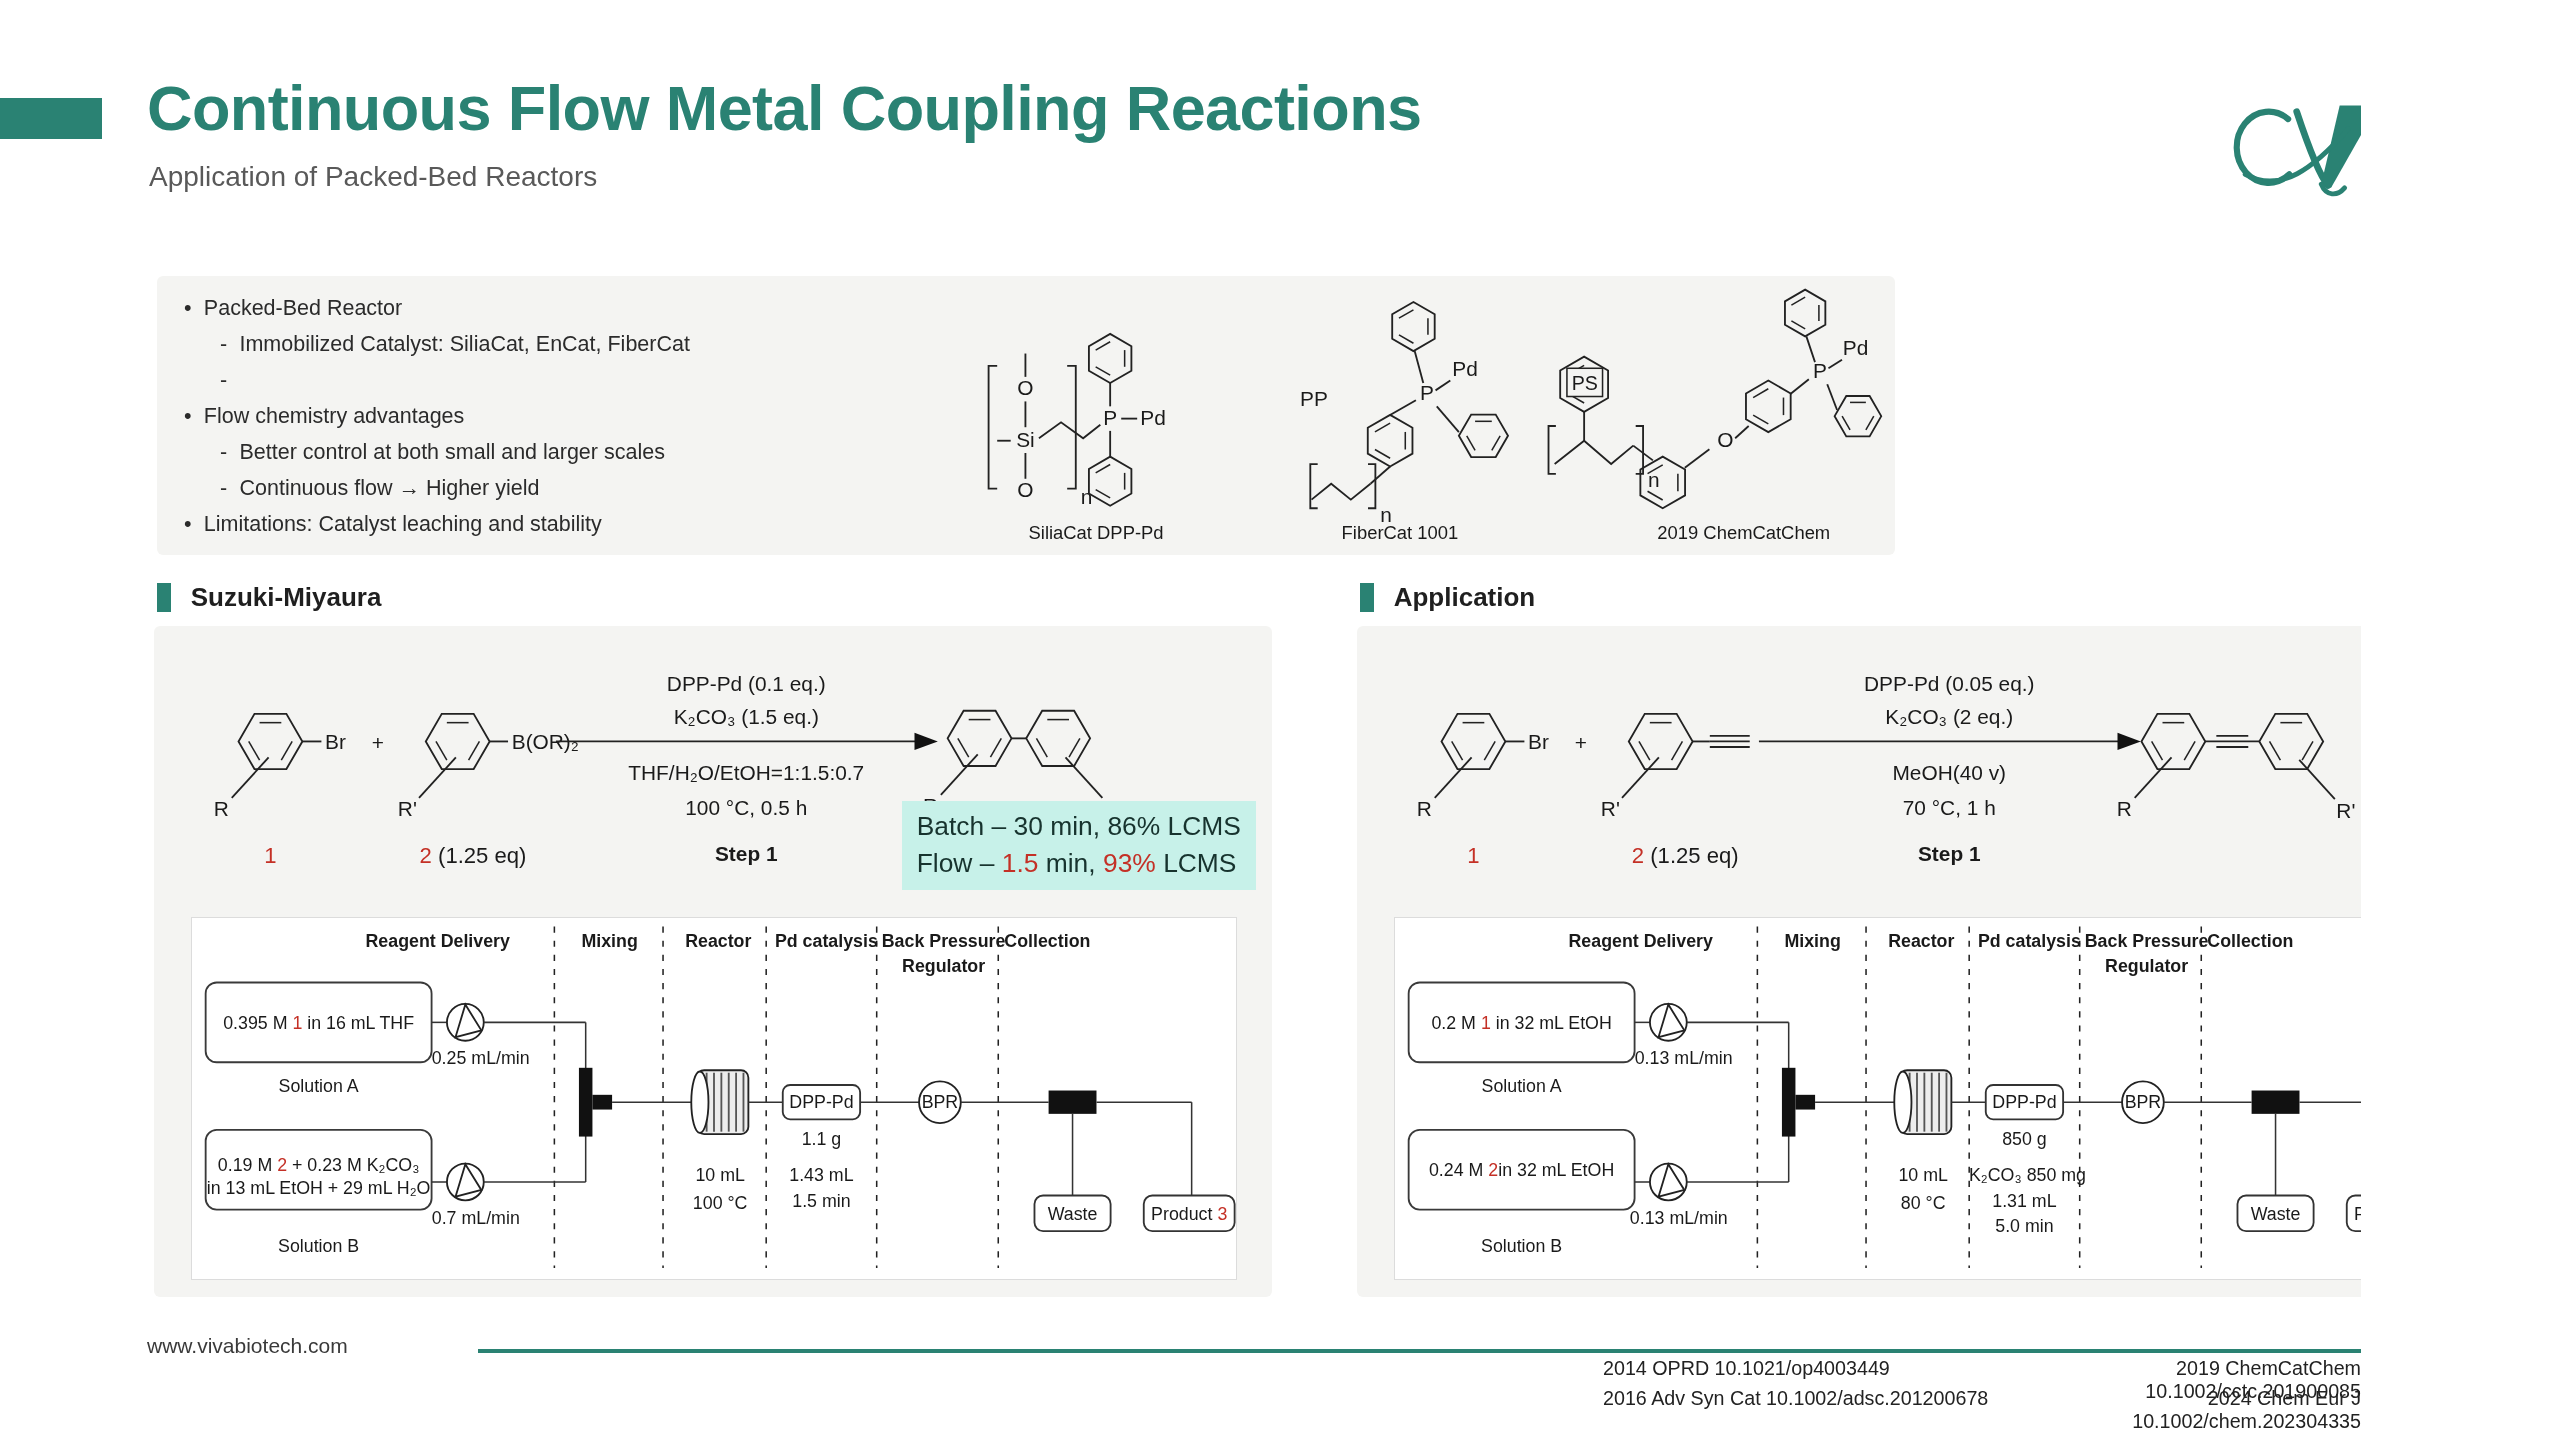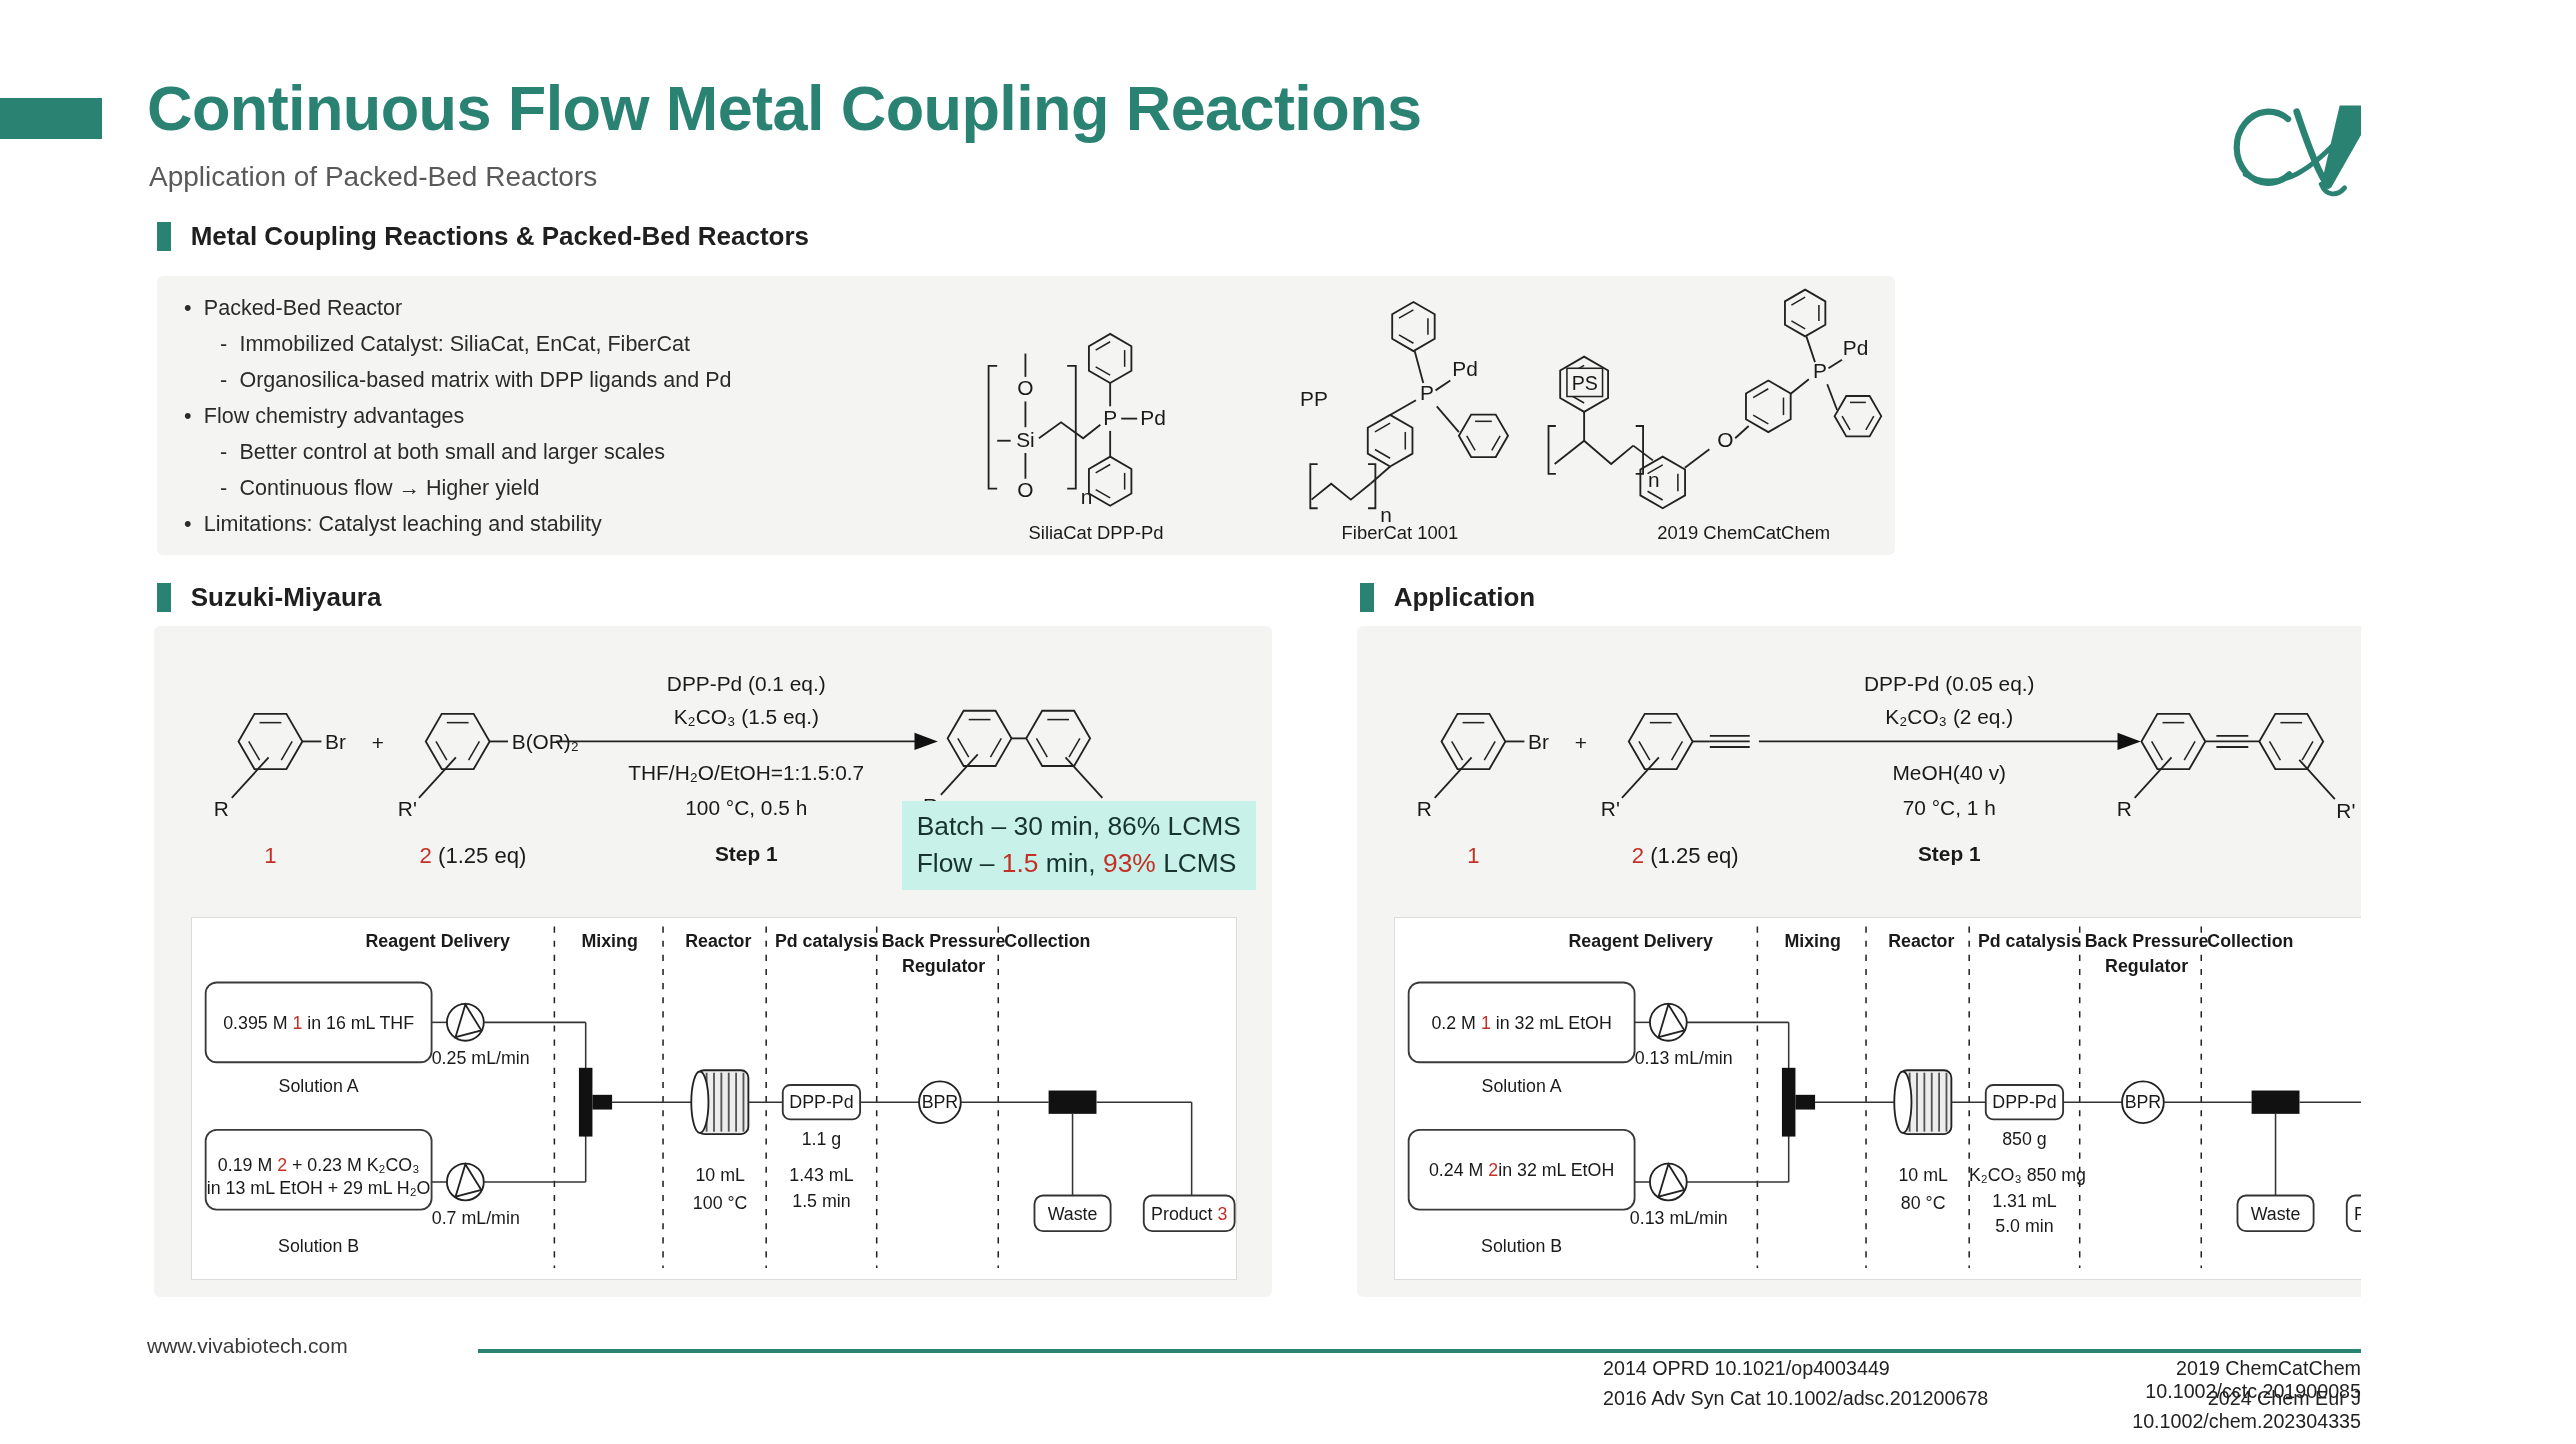--- a/index.html
+++ b/index.html
@@ -56,39 +56,34 @@
 
   <svg class="abs" style="left:2228px;top:81px" width="270" height="129" viewBox="0 0 440 210">
     <path d="M98,62 A52,58 0 1 0 100,152" fill="none" stroke="#2A8273" stroke-width="10" stroke-linecap="round"></path>
     <path d="M112,50 C128,98 147,152 163,170" fill="none" stroke="#2A8273" stroke-width="11" stroke-linecap="round"></path>
     <polygon points="182,40 244,40 168,174 152,168" fill="#2A8273"></polygon>
     <path d="M152,168 C160,188 178,188 190,174" fill="none" stroke="#2A8273" stroke-width="8" stroke-linecap="round"></path>
     <path d="M28,152 C86,184 140,142 196,78" fill="none" stroke="#2A8273" stroke-width="8" stroke-linecap="round"></path>
     <text x="252" y="172" font-size="106" font-weight="700" fill="#2A8273" letter-spacing="5">IVA</text>
   </svg>
 
-  <div class="abs sec-head" style="left:157px;top:221px">
-    <span class="sec-bar"></span>
-    <span>Metal Coupling Reactions &amp; Packed-Bed Reactors</span>
-  </div>
 
   <div class="abs gray-box" id="topbox"></div>
 
   <div class="abs" id="bullets">
     <div class="bullet-row lvl1">
         <span class="mk">•</span>
         <span>Packed-Bed Reactor</span>
       </div>
     <div class="bullet-row lvl2">
         <span class="mk">-</span>
         <span>Immobilized Catalyst: SiliaCat, EnCat, FiberCat</span>
       </div>
     <div class="bullet-row lvl2">
         <span class="mk">-</span>
-        <span>Organosilica-based matrix with DPP ligands and Pd</span>
       </div>
     <div class="bullet-row lvl1">
         <span class="mk">•</span>
         <span>Flow chemistry advantages</span>
       </div>
     <div class="bullet-row lvl2">
         <span class="mk">-</span>
         <span>Better control at both small and larger scales</span>
       </div>
     <div class="bullet-row lvl2">

